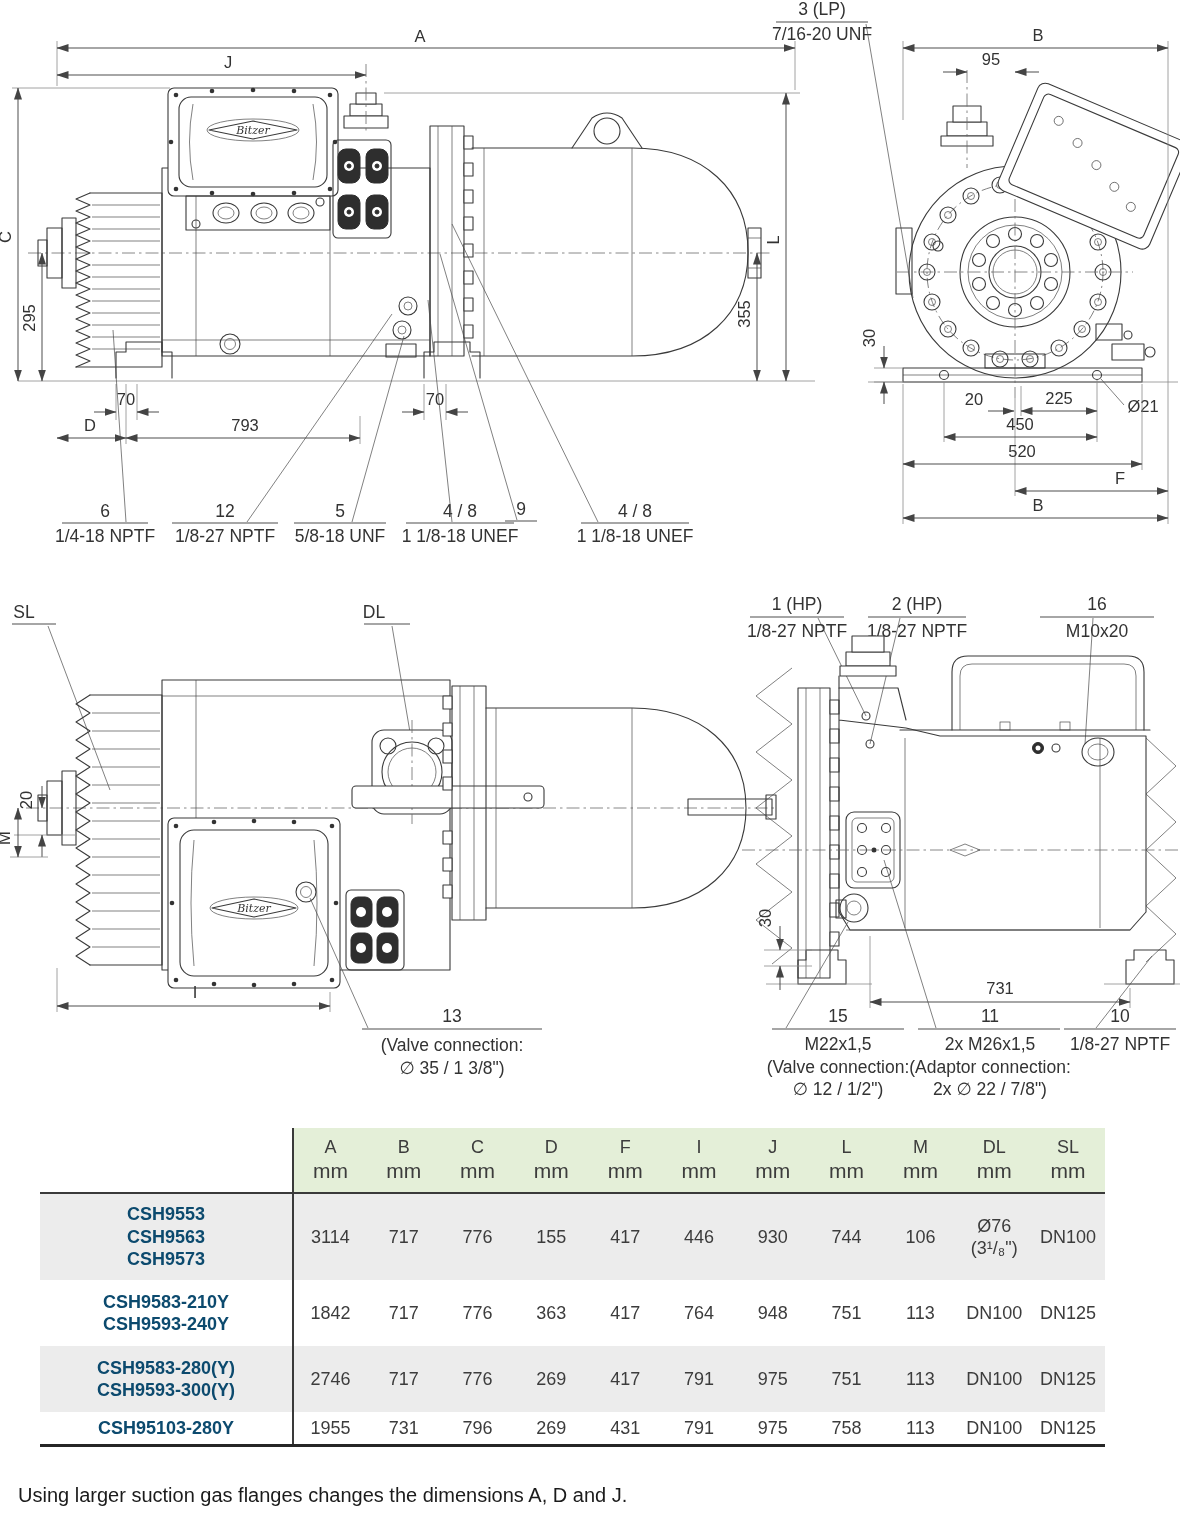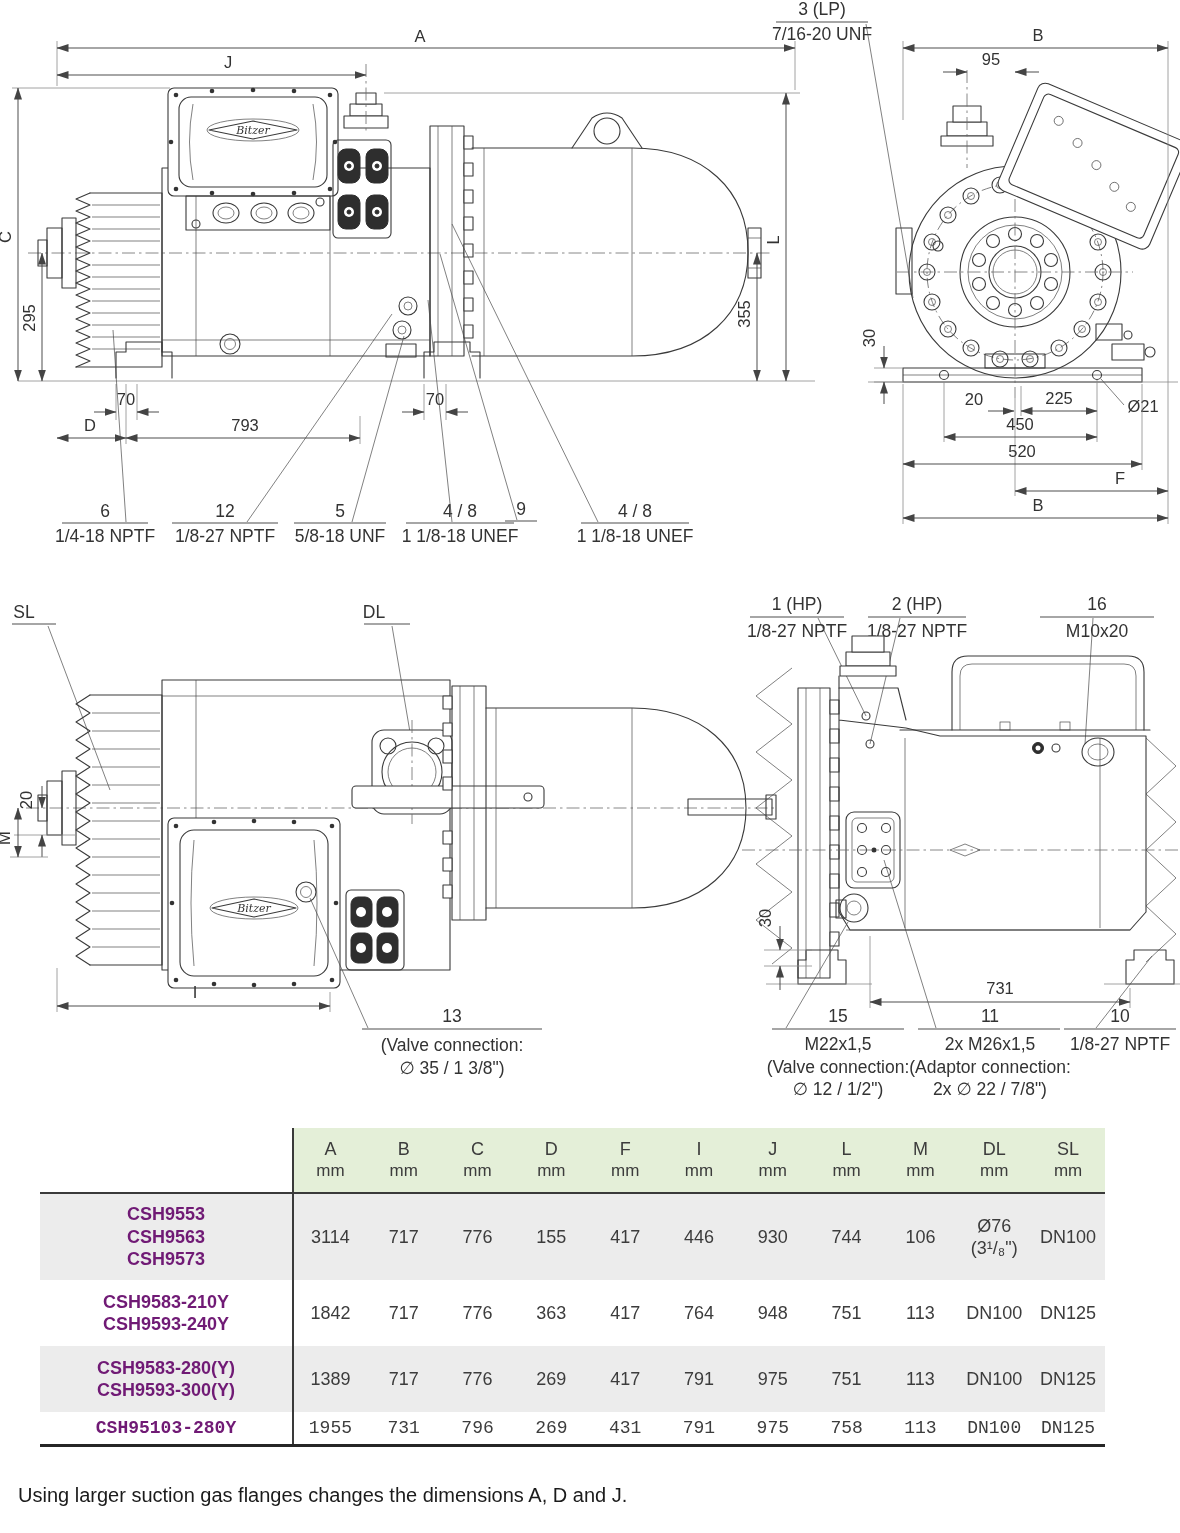--- a/index.html
+++ b/index.html
@@ -18,29 +18,29 @@
   .dot{fill:#333;stroke:none;}
   .blk{fill:#2e2e2e;stroke:#2e2e2e;}
 
   table.dims{position:absolute;left:40px;top:1128px;width:1065px;border-collapse:collapse;
              table-layout:fixed;color:#3c3c3c;}
   table.dims th,table.dims td{padding:0;}
   table.dims thead th{height:64px;background:#e4efd8;font-size:18px;font-weight:normal;
              vertical-align:middle;text-align:center;border-bottom:2px solid #3a3a3a;}
   table.dims thead th.model-h{background:transparent;}
   .lbl{display:block;line-height:1.2;}
-  .unit{display:block;font-size:17px;line-height:1.2;}
+  .unit{display:block;font-size:21px;line-height:1.2;}
   table.dims td{text-align:center;font-size:18px;vertical-align:middle;white-space:pre-line;line-height:1.25;}
-  td.model{text-align:left;padding-left:13px;font-weight:bold;font-size:18.5px;color:#701a75;
+  td.model{text-align:left;padding-left:13px;font-weight:bold;font-size:18.5px;color:#0c4a6e;
            line-height:1.45;white-space:pre-line;}
   .col2{border-left:2px solid #3a3a3a;}
   tr.shade td{background:#ececec;}
   tbody tr:last-child td{border-bottom:3px solid #262626;}
   tr.r1 td{height:86px;} tr.r2 td{height:66px;} tr.r3 td{height:66px;}
-  tr.r4 td{height:32px;font-family:Liberation Mono, monospace;} tr.r5 td{height:66px;}
+  tr.r4 td{height:32px;} tr.r5 td{height:66px;}
   #footnotes{position:absolute;left:18px;top:1480px;font-size:20px;color:#1b1b1b;line-height:1.55;}
 </style>
 </head>
 <body>
 
 <div id="sheet">
 
 <svg width="1180" height="562" viewBox="0 0 1180 562" style="left:0;top:0">
   <defs>
     <marker id="arr" viewBox="0 0 12 8" markerWidth="12" markerHeight="8" refX="11.5" refY="4" orient="auto-start-reverse" markerUnits="userSpaceOnUse">
@@ -679,21 +679,21 @@
       <td>764</td>
       <td>948</td>
       <td>751</td>
       <td>113</td>
       <td>DN100</td>
       <td>DN125</td>
     </tr>
     <tr class="shade r3">
       <td class="model">CSH9583-280(Y)
 CSH9593-300(Y)</td>
-      <td class="col2">1389</td>
+      <td class="col2">2746</td>
       <td>717</td>
       <td>776</td>
       <td>269</td>
       <td>417</td>
       <td>791</td>
       <td>975</td>
       <td>751</td>
       <td>113</td>
       <td>DN100</td>
       <td>DN125</td>

